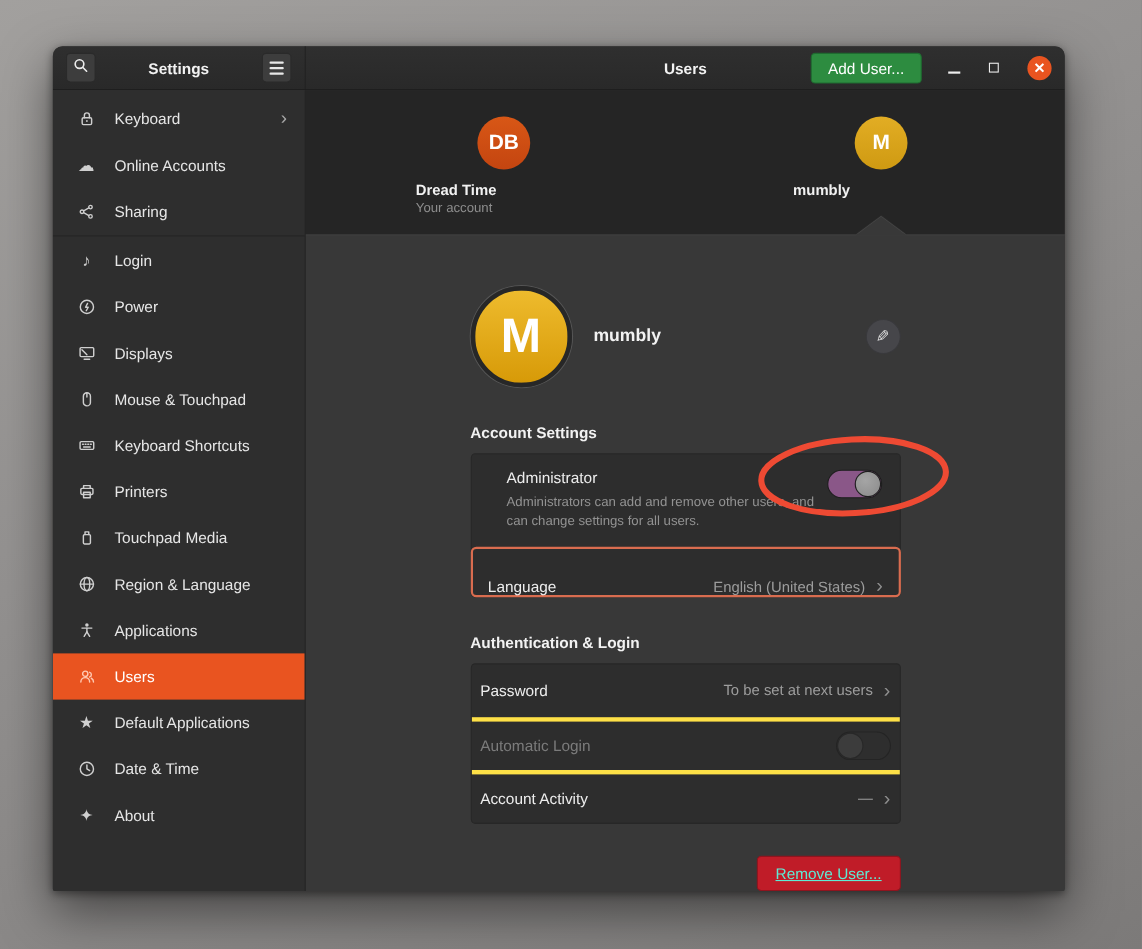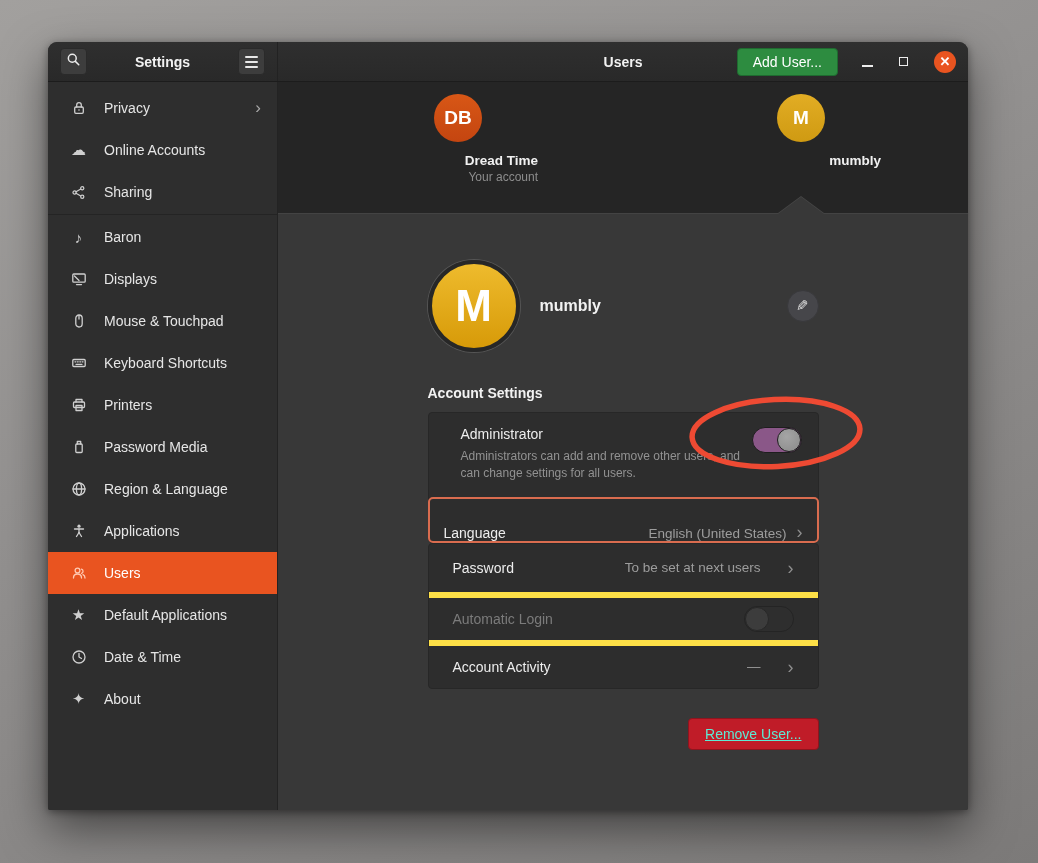--- a/index.html
+++ b/index.html
@@ -43,21 +43,21 @@
                  justify-content:center;color:#cfcfcf;font-size:15px;flex:0 0 17px;}
   .side-item .ic svg{stroke:#cfcfcf;fill:none;stroke-width:1.3;stroke-linecap:round;stroke-linejoin:round;}
   .side-item.selected{background:#e95420;color:#fff;}
   .side-item.selected .ic{color:#ffc9b2;}
   .side-item.selected .ic svg{stroke:#ffc9b2;}
   .side-item .chev{margin-left:auto;color:#a8a8a8;font-size:17px;}
   .side-divider{height:1px;background:#242424;margin:1px 0;}
   
   .main{flex:1;display:flex;flex-direction:column;min-width:0;}
   .user-strip{height:131px;flex:0 0 131px;background:#252525;position:relative;}
-  .account{position:absolute;top:12px;width:160px;text-align:right;}
+  .account{position:absolute;top:24px;width:160px;text-align:left;}
   .account .avatar{width:48px;height:48px;border-radius:50%;margin:0 auto;display:flex;
                    align-items:center;justify-content:center;color:#fff;font-size:19px;font-weight:bold;}
   .account .name{margin-top:11px;color:#f1f1f1;font-size:13.5px;font-weight:bold;}
   .account .sub{margin-top:2px;color:#8d8d8d;font-size:12px;}
   .notch{position:absolute;bottom:-1px;width:0;height:0;
          border-left:23px solid transparent;border-right:23px solid transparent;
          border-bottom:17px solid #383838;filter:drop-shadow(0 -1px 0 #454545);}
   .panel{flex:1;background:#383838;border-top:1px solid #434343;overflow:hidden;}
   .content{width:391px;margin:0 auto;}
   
@@ -82,22 +82,22 @@
   .toggle.on{background:#8a5788;border:1px solid #1e1e1e;}
   .toggle.on .knob{right:0;background:radial-gradient(circle at 40% 35%,#a5a5a5,#8a8a8a);border:1px solid #1e1e1e;}
   .toggle.off{background:#2e2e2e;border:1px solid #242424;}
   .toggle.off .knob{left:0;background:#3c3c3c;border:1px solid #282828;}
   .admin-toggle{position:absolute;right:16px;top:14px;}
   .lang-row{height:46px;margin:0 -1px -1px;border:2px solid #d96c4f;border-radius:5px;
             display:flex;align-items:flex-end;padding:0 14px;background:#2d2d2d;}
   .row-value{color:#9d9d9d;font-size:13.5px;}
   .chev-r{color:#8f8f8f;font-size:18px;margin-left:10px;line-height:1;}
   .spacer{flex:1;}
-  .auth-row{height:48px;display:flex;align-items:center;padding:0 24px;gap:17px;}
-  .auth-row + .auth-row{border-top:6px solid #fde047;text-align:right;}
+  .auth-row{height:48px;display:flex;align-items:center;padding:0 8px;}
+  .auth-row + .auth-row{border-top:4px solid #fde047;text-align:right;}
   .row-label.disabled{color:#7b7b7b;}
   .remove-row{display:flex;justify-content:flex-end;margin-top:29px;}
   .remove-btn{height:32px;padding:0 16px;border-radius:4px;background:#c01c28;
               border:1px solid #8f141e;color:#5eead4;font-size:14px;display:flex;align-items:center;text-decoration:underline;}
   
   .annotation{position:absolute;left:686px;top:393px;width:180px;height:80px;z-index:10;pointer-events:none;}
 </style>
 </head>
 <body>
 
@@ -136,21 +136,21 @@
 
       <nav class="sidebar">
         <div class="side-item">
           <span class="ic">
               <svg width="16" height="16" viewBox="0 0 16 16">
                 <rect x="3.7" y="7" width="8.6" height="6.3" rx="1.2"></rect>
                 <path d="M5.7 7V4.9a2.3 2.3 0 0 1 4.6 0V7"></path>
                 <circle cx="8" cy="10" r="0.8" fill="#cfcfcf" stroke="none"></circle>
               </svg>
             </span>
-          <span>Privacy</span>
+          <span>Keyboard</span>
           <span class="chev">›</span>
         </div>
         <div class="side-item">
           <span class="ic">☁</span>
           <span>Online Accounts</span>
         </div>
         <div class="side-item">
           <span class="ic">
               <svg width="15" height="15" viewBox="0 0 16 16">
                 <circle cx="12" cy="3.5" r="1.7"></circle>
@@ -158,21 +158,30 @@
                 <circle cx="12" cy="12.5" r="1.7"></circle>
                 <line x1="5.4" y1="7.2" x2="10.4" y2="4.3"></line>
                 <line x1="5.4" y1="8.8" x2="10.4" y2="11.7"></line>
               </svg>
             </span>
           <span>Sharing</span>
         </div>
         <div class="side-divider"></div>
         <div class="side-item">
           <span class="ic">♪</span>
-          <span>Baron</span>
+          <span>Login</span>
+        </div>
+        <div class="side-item">
+          <span class="ic">
+              <svg width="16" height="16" viewBox="0 0 16 16">
+                <circle cx="8" cy="8" r="6"></circle>
+                <path d="M8.6 4.8 6.8 8.3h2.4l-1.8 3.2" fill="none"></path>
+              </svg>
+            </span>
+          <span>Power</span>
         </div>
         <div class="side-item">
           <span class="ic">
               <svg width="16" height="16" viewBox="0 0 16 16">
                 <rect x="1.8" y="3" width="12.4" height="8.2" rx="1"></rect>
                 <line x1="5.5" y1="13.6" x2="10.5" y2="13.6"></line>
                 <line x1="3.5" y1="5" x2="8" y2="9.5"></line>
               </svg>
             </span>
           <span>Displays</span>
@@ -209,21 +218,21 @@
             </span>
           <span>Printers</span>
         </div>
         <div class="side-item">
           <span class="ic">
               <svg width="16" height="16" viewBox="0 0 16 16">
                 <rect x="4.8" y="5" width="6.4" height="8.5" rx="1"></rect>
                 <path d="M6.3 5V2.5h3.4V5"></path>
               </svg>
             </span>
-          <span>Password Media</span>
+          <span>Touchpad Media</span>
         </div>
         <div class="side-item">
           <span class="ic">
               <svg width="16" height="16" viewBox="0 0 16 16">
                 <circle cx="8" cy="8" r="6"></circle>
                 <ellipse cx="8" cy="8" rx="2.6" ry="6"></ellipse>
                 <line x1="2" y1="8" x2="14" y2="8"></line>
               </svg>
             </span>
           <span>Region &amp; Language</span>
@@ -305,20 +314,21 @@
                 </div>
               </div>
               <div class="lang-row">
                 <span class="row-label">Language</span>
                 <span class="spacer"></span>
                 <span class="row-value">English (United States)</span>
                 <span class="chev-r">›</span>
               </div>
             </div>
 
+            <div class="section-head">Authentication &amp; Login</div>
             <div class="card">
               <div class="auth-row">
                 <span class="row-label">Password</span>
                 <span class="spacer"></span>
                 <span class="row-value">To be set at next users</span>
                 <span class="chev-r">›</span>
               </div>
               <div class="auth-row">
                 <span class="row-label disabled">Automatic Login</span>
                 <span class="spacer"></span>

